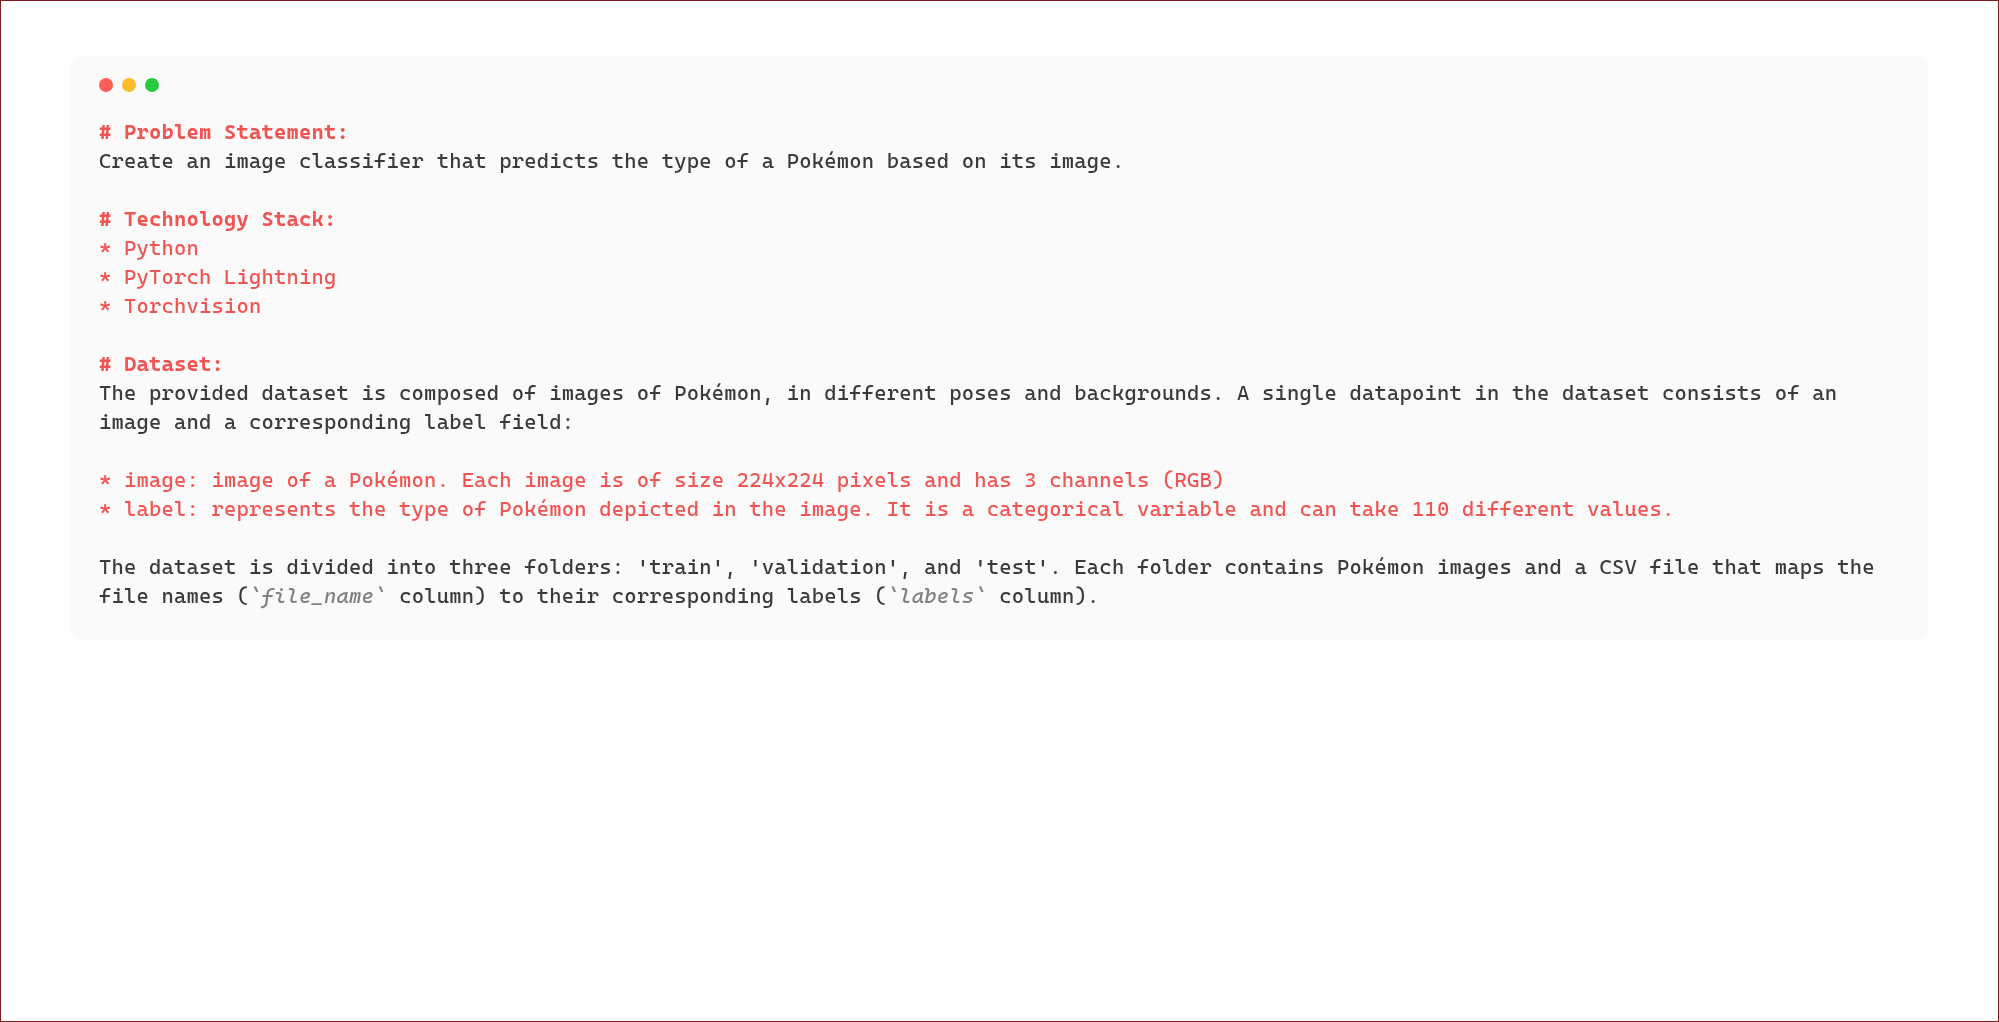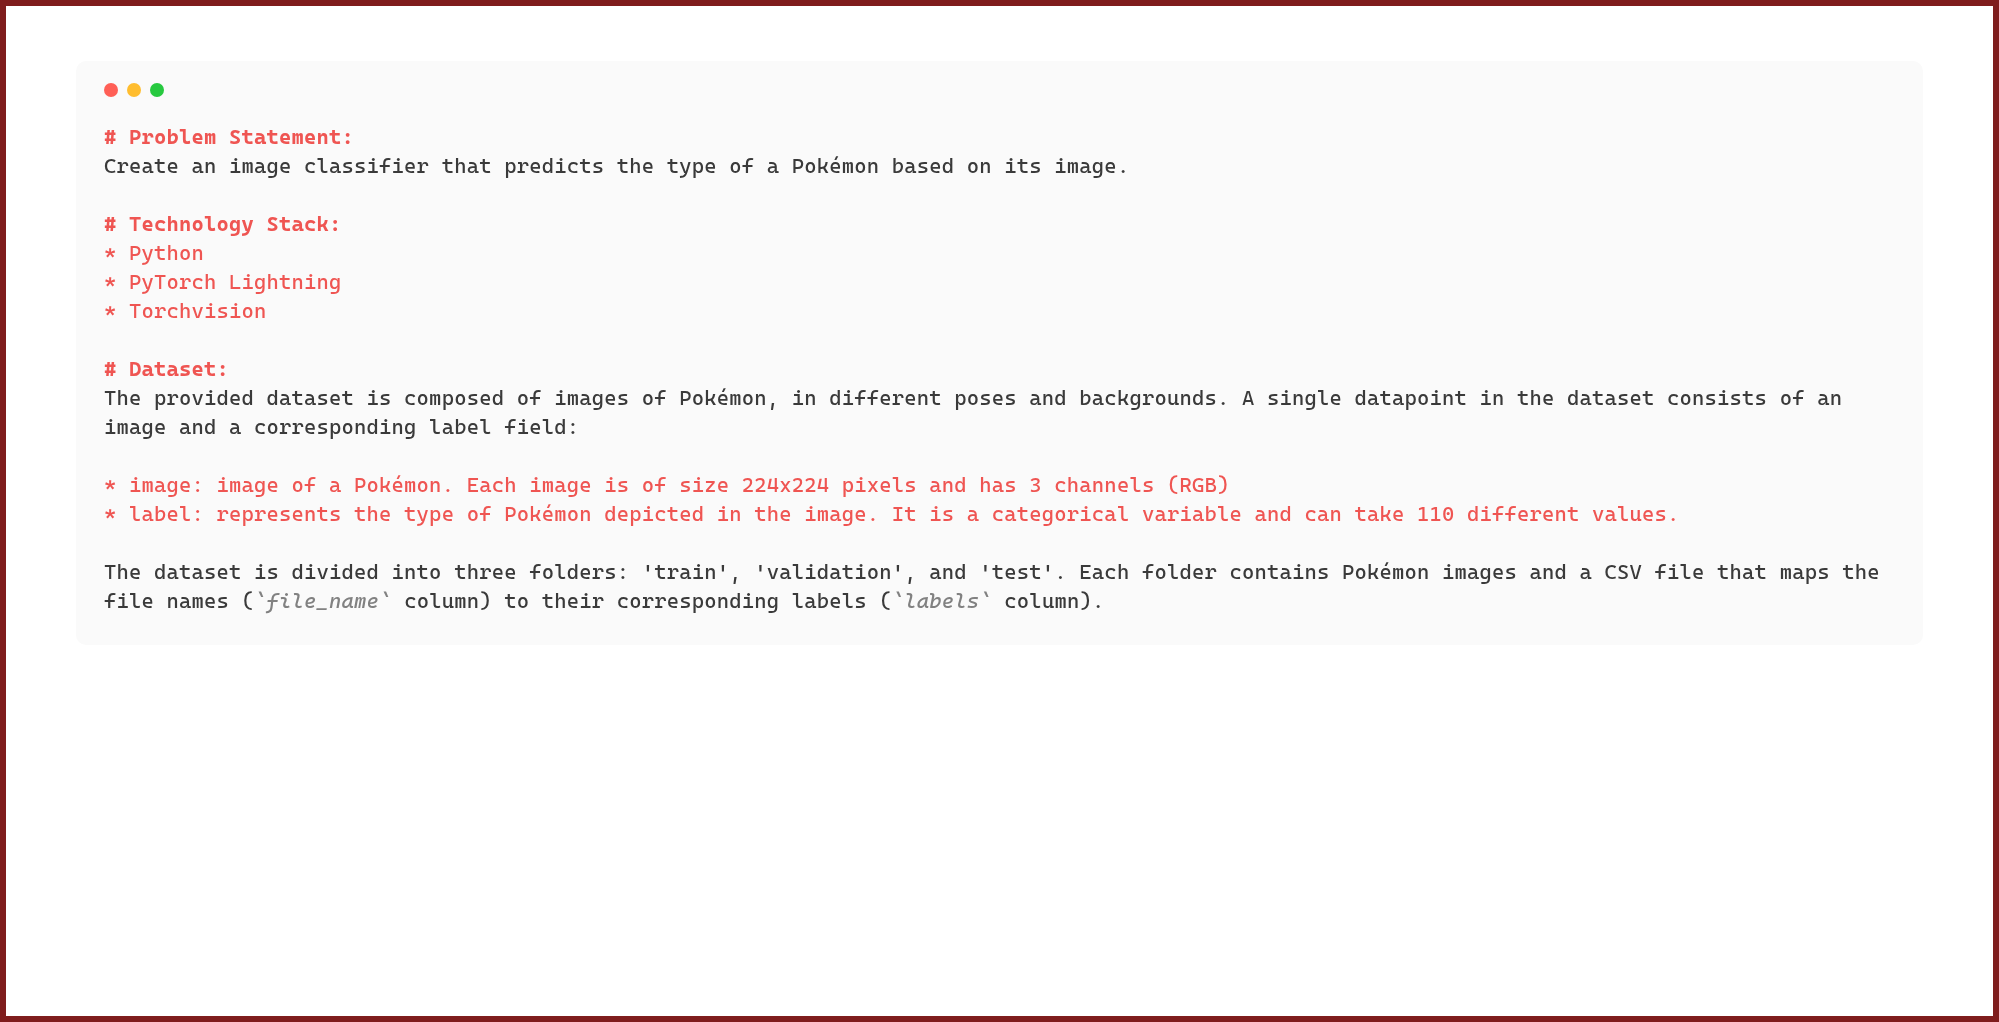--- a/index.html
+++ b/index.html
@@ -9,21 +9,21 @@
   }
   body {
     background: #ffffff;
     font-family: ui-monospace, "SF Mono", "Cascadia Code", "Source Code Pro", Menlo, Consolas, "DejaVu Sans Mono", monospace;
     font-size: 21px;
     line-height: 1.38;
     color: #3a3a3a;
     padding: 0;
   }
   .frame {
-    border: 6px solid #7f1d1d;
+    border: 1px solid #7f1d1d;
     width: 100%;
     min-height: 100vh;
     padding: 55px 70px 60px 70px;
   }
   .card {
     background: #fafafa;
     border-radius: 10px;
     padding: 22px 28px 30px 28px;
     width: 100%;
   }

